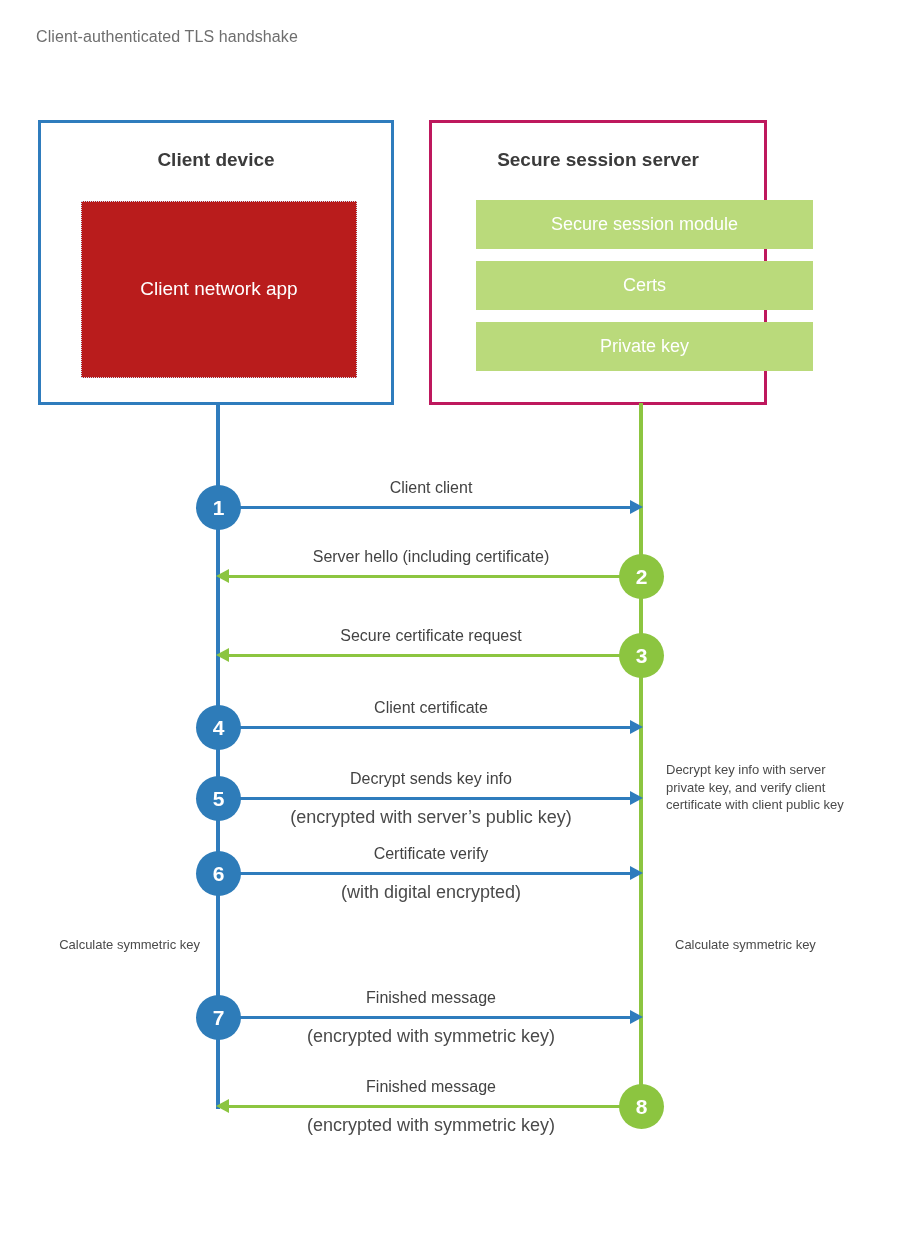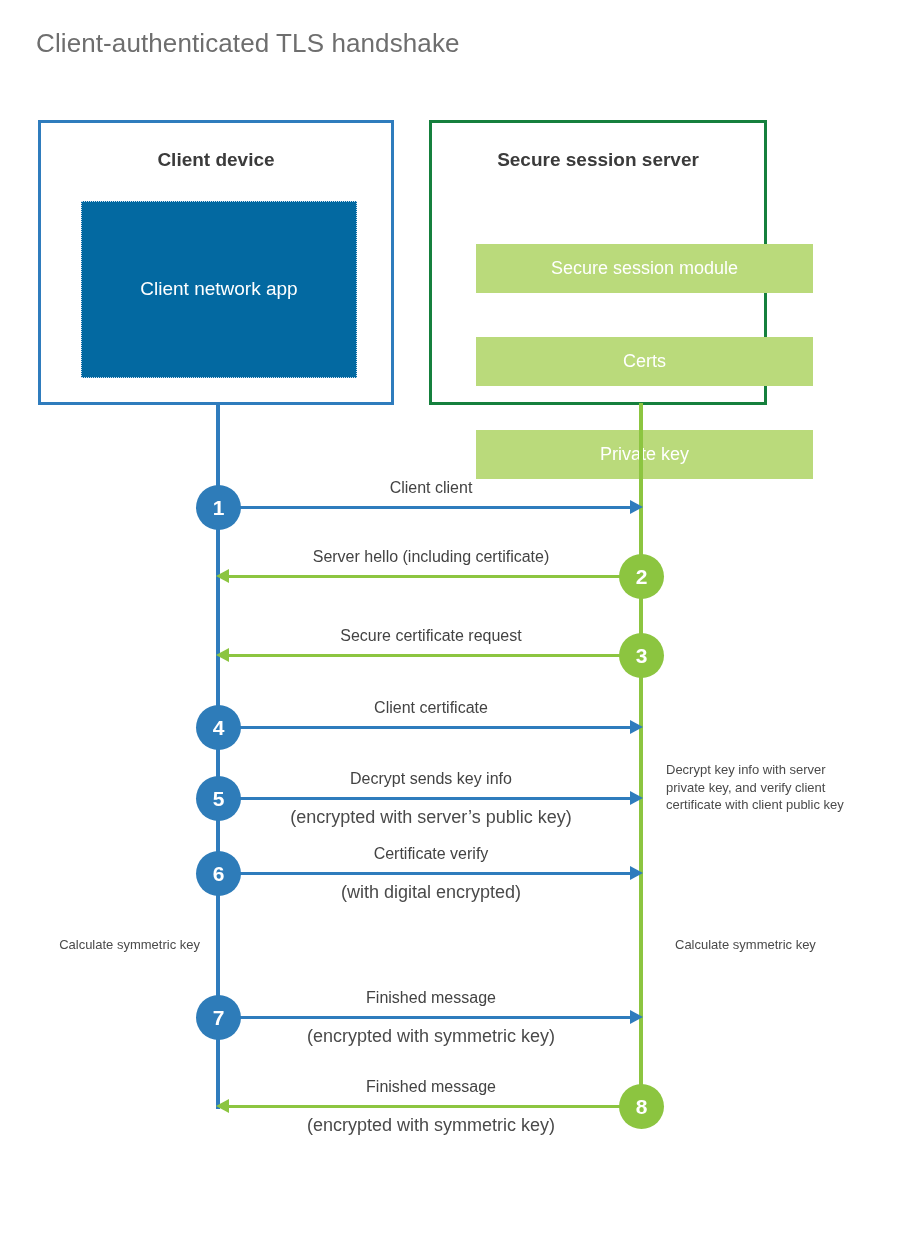--- a/index.html
+++ b/index.html
@@ -19,21 +19,21 @@
     position: relative;
     width: 900px;
     height: 1256px;
   }
 
   
   .page-title {
     position: absolute;
     left: 36px;
     top: 28px;
-    font-size: 26px;
+    font-size: 16px;
     font-weight: 300;
     color: #6e6e6e;
     letter-spacing: 0.1px;
     white-space: nowrap;
   }
 
   
   .actor-box {
     position: absolute;
     background: #ffffff;
@@ -44,41 +44,41 @@
     top: 120px;
     width: 356px;
     height: 285px;
     border: 3px solid #2f7cbd;
   }
   #server-box {
     left: 429px;
     top: 120px;
     width: 338px;
     height: 285px;
-    border: 3px solid #15803d;
+    border: 3px solid #be185d;
   }
   .actor-title {
     position: absolute;
     left: 0;
     right: 0;
     top: 26px;
     text-align: center;
     font-size: 19px;
     font-weight: bold;
     color: #3b3b3b;
   }
 
   
   .client-app {
     position: absolute;
     left: 40px;
     top: 78px;
     width: 276px;
     height: 177px;
-    background: #0369a1;
+    background: #b91c1c;
     border: 1px dotted #cfe0f0;
     box-sizing: border-box;
     display: flex;
     align-items: center;
     justify-content: center;
     color: #ffffff;
     font-size: 19px;
     font-weight: 300;
     text-align: center;
     line-height: 1.3;
@@ -94,21 +94,20 @@
   .server-bar {
     height: 49px;
     background: #bada7b;
     display: flex;
     align-items: center;
     justify-content: center;
     color: #ffffff;
     font-size: 18px;
     font-weight: 300;
     margin-bottom: 12px;
-    margin-top: 44px;
   }
   .server-bar:last-child { margin-bottom: 0; }
 
   
   .lifeline {
     position: absolute;
     width: 4px;
   }
   #client-lifeline {
     left: 216px;

